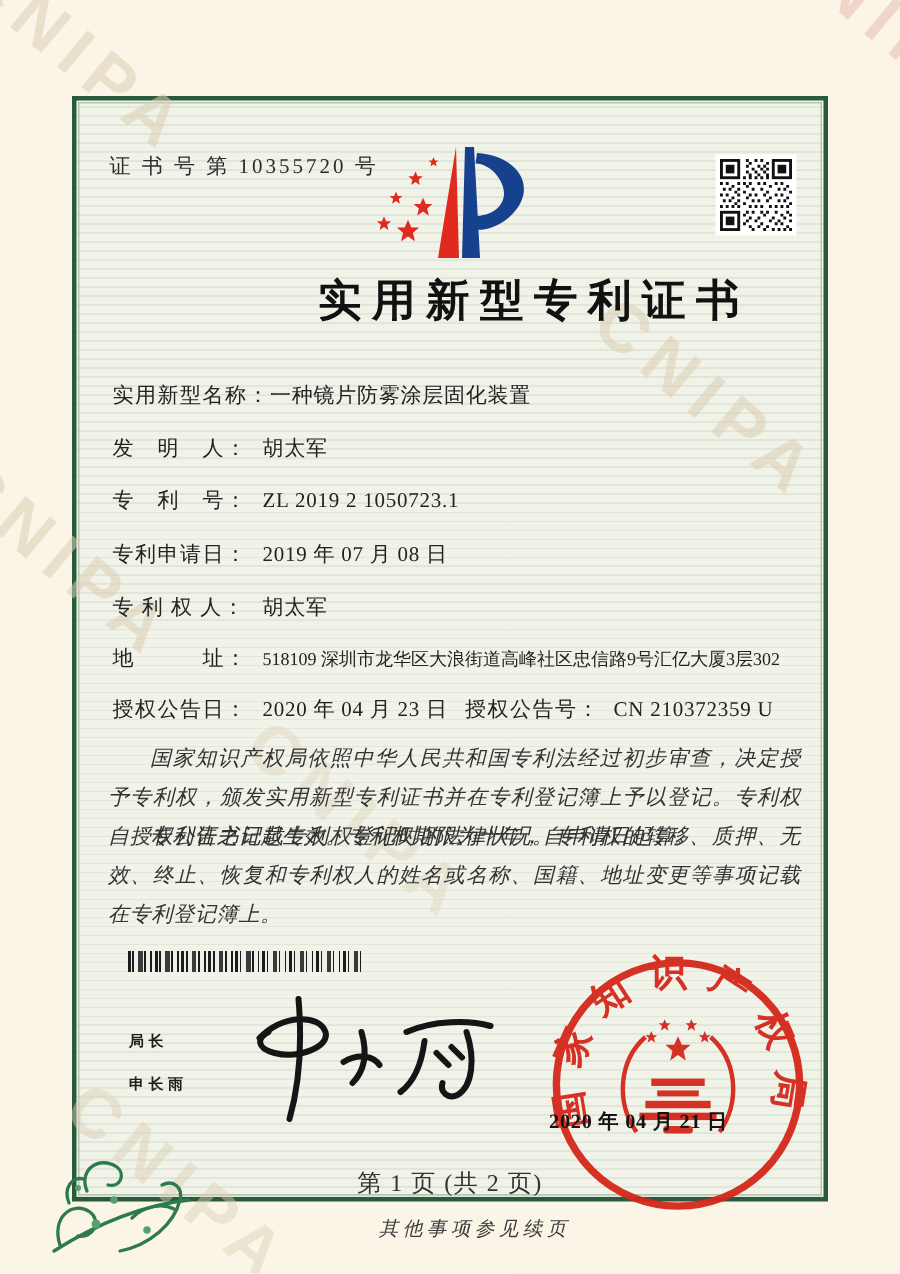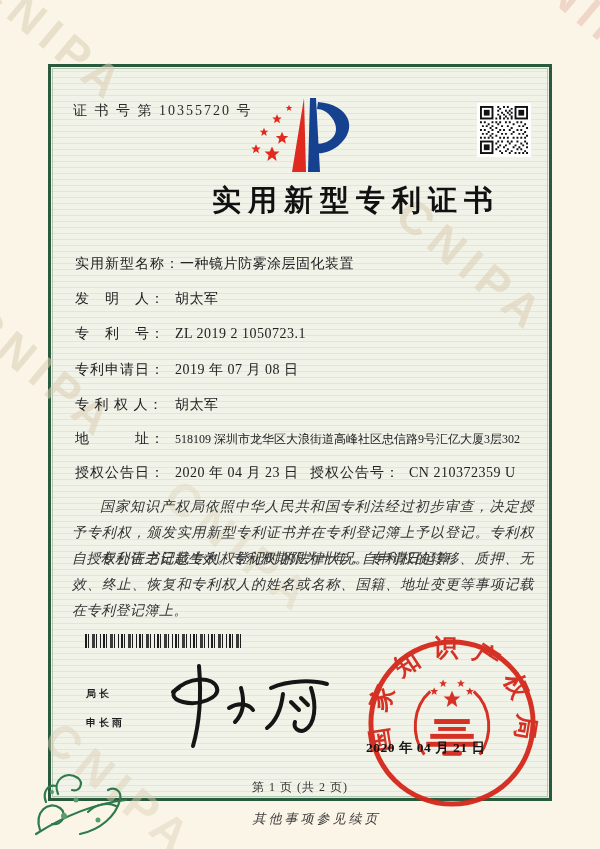--- a/index.html
+++ b/index.html
@@ -89,21 +89,21 @@
   .signature { position:absolute; left:155px; top:658px; }
 
   .seal { position:absolute; left:363px; top:634px; opacity:.95; }
   .seal-date {
     position:absolute; left:366px; top:739px; width:160px;
     font-size:13.5px; font-weight:bold; color:#141414; letter-spacing:.5px;
     z-index:3;
   }
   .page-num {
     position:absolute; left:150px; top:779px; width:300px;
-    text-align:center; font-size:12px; color:#333; letter-spacing:1px;
+    text-align:center; font-size:16px; color:#333; letter-spacing:1px;
   }
   .corner-ornament { position:absolute; left:28px; top:742px; z-index:3; }
 
   .footer-note {
     position:absolute; left:0; top:810px; width:600px; z-index:2;
     text-align:center; font-size:13px; font-style:italic;
     color:#3c3c3c; letter-spacing:3px;padding-left:33px;
   }
 </style>
 </head>

